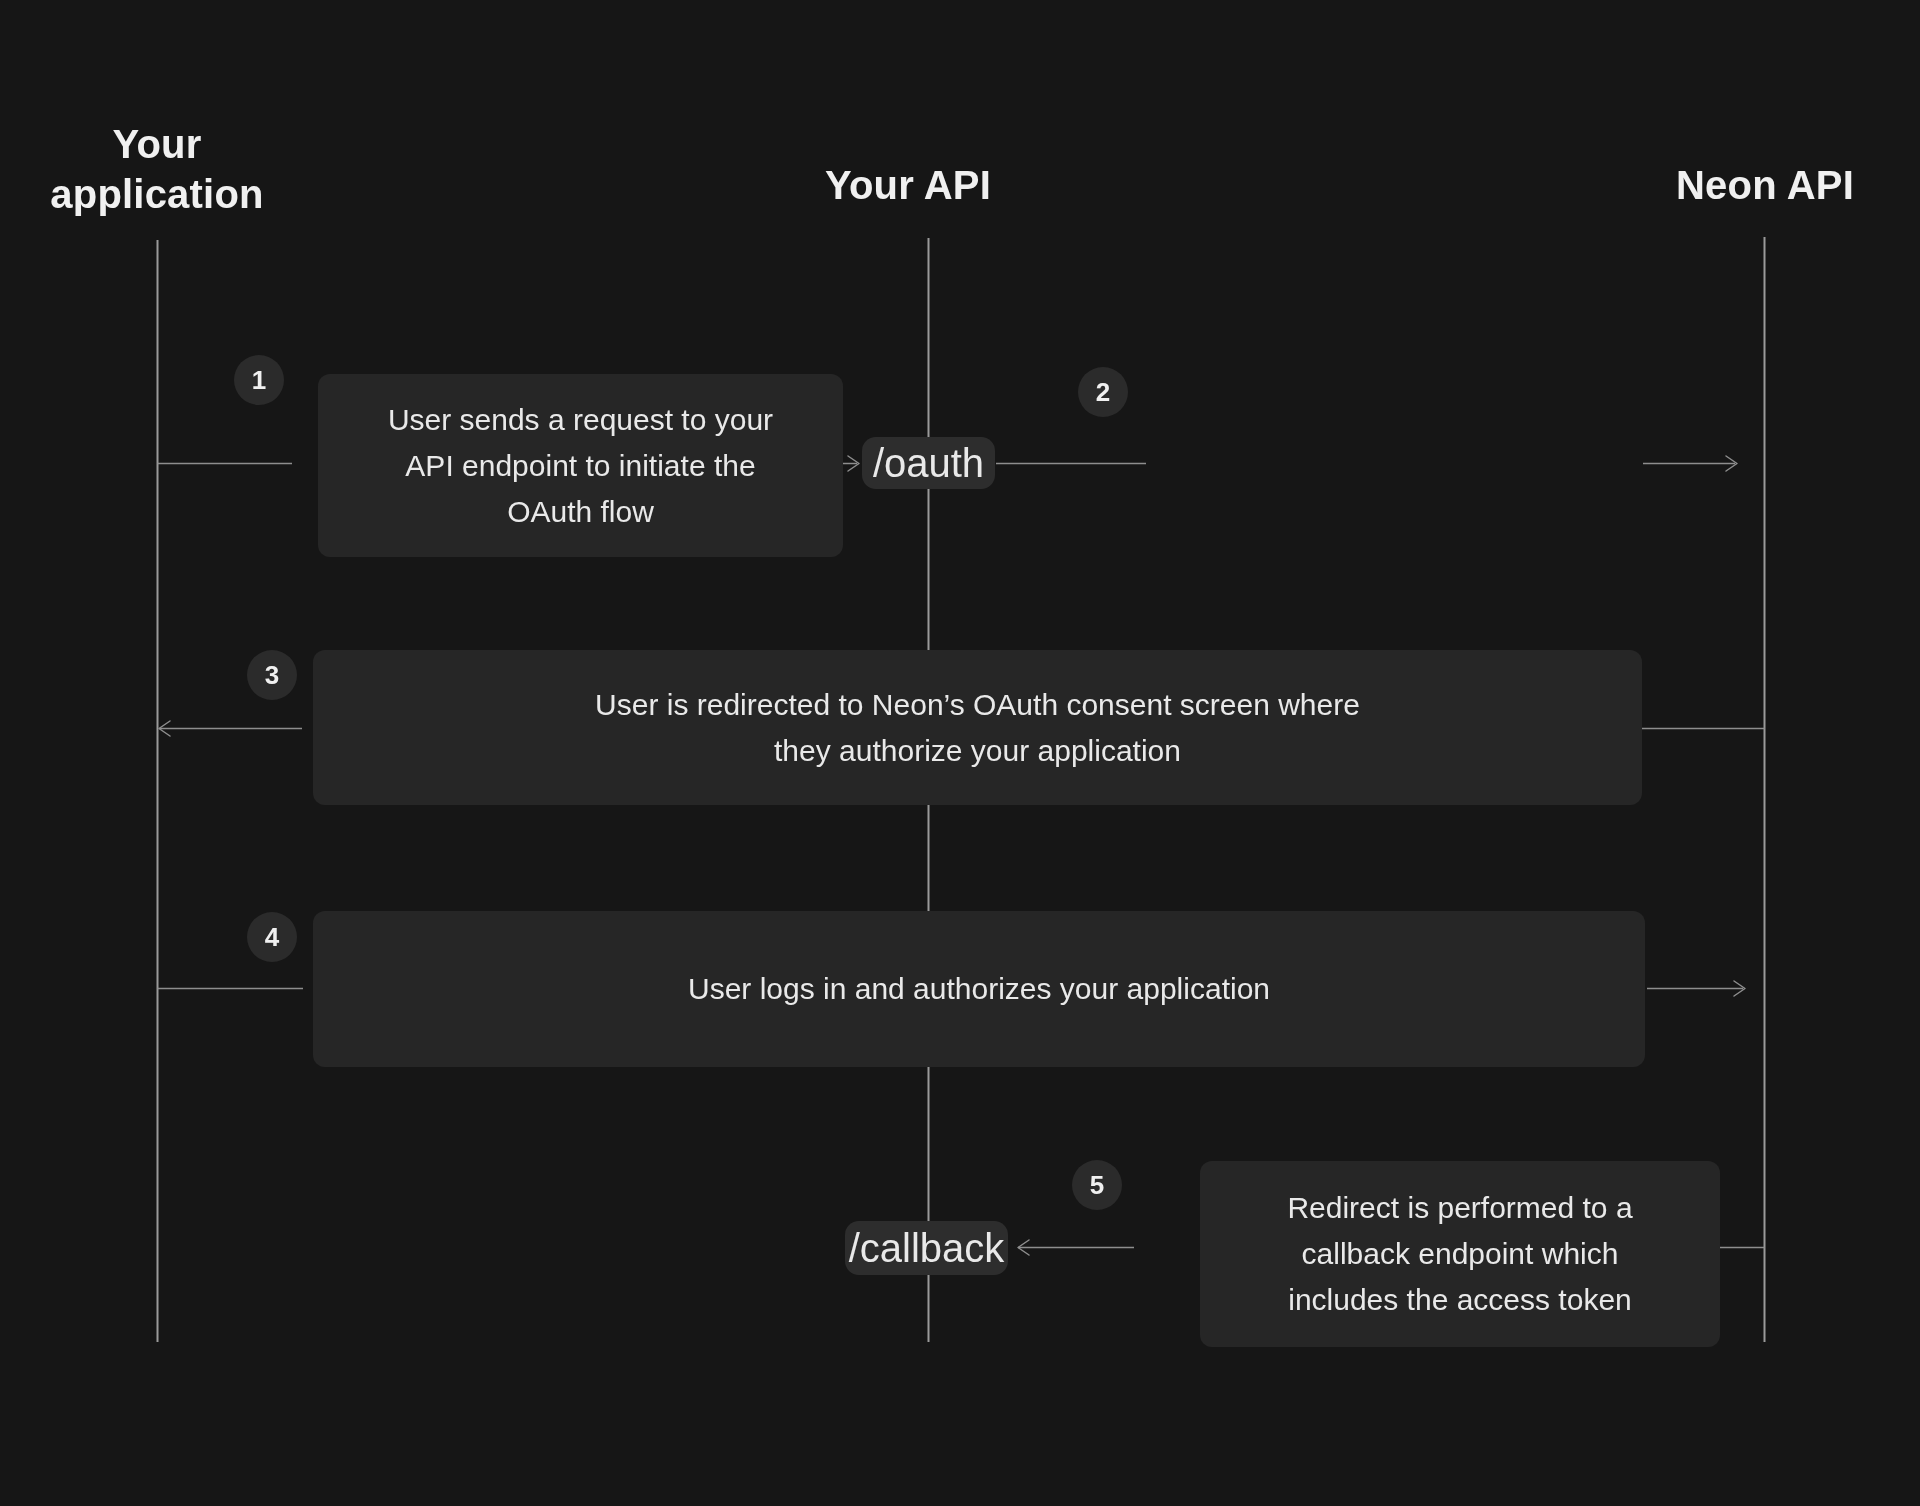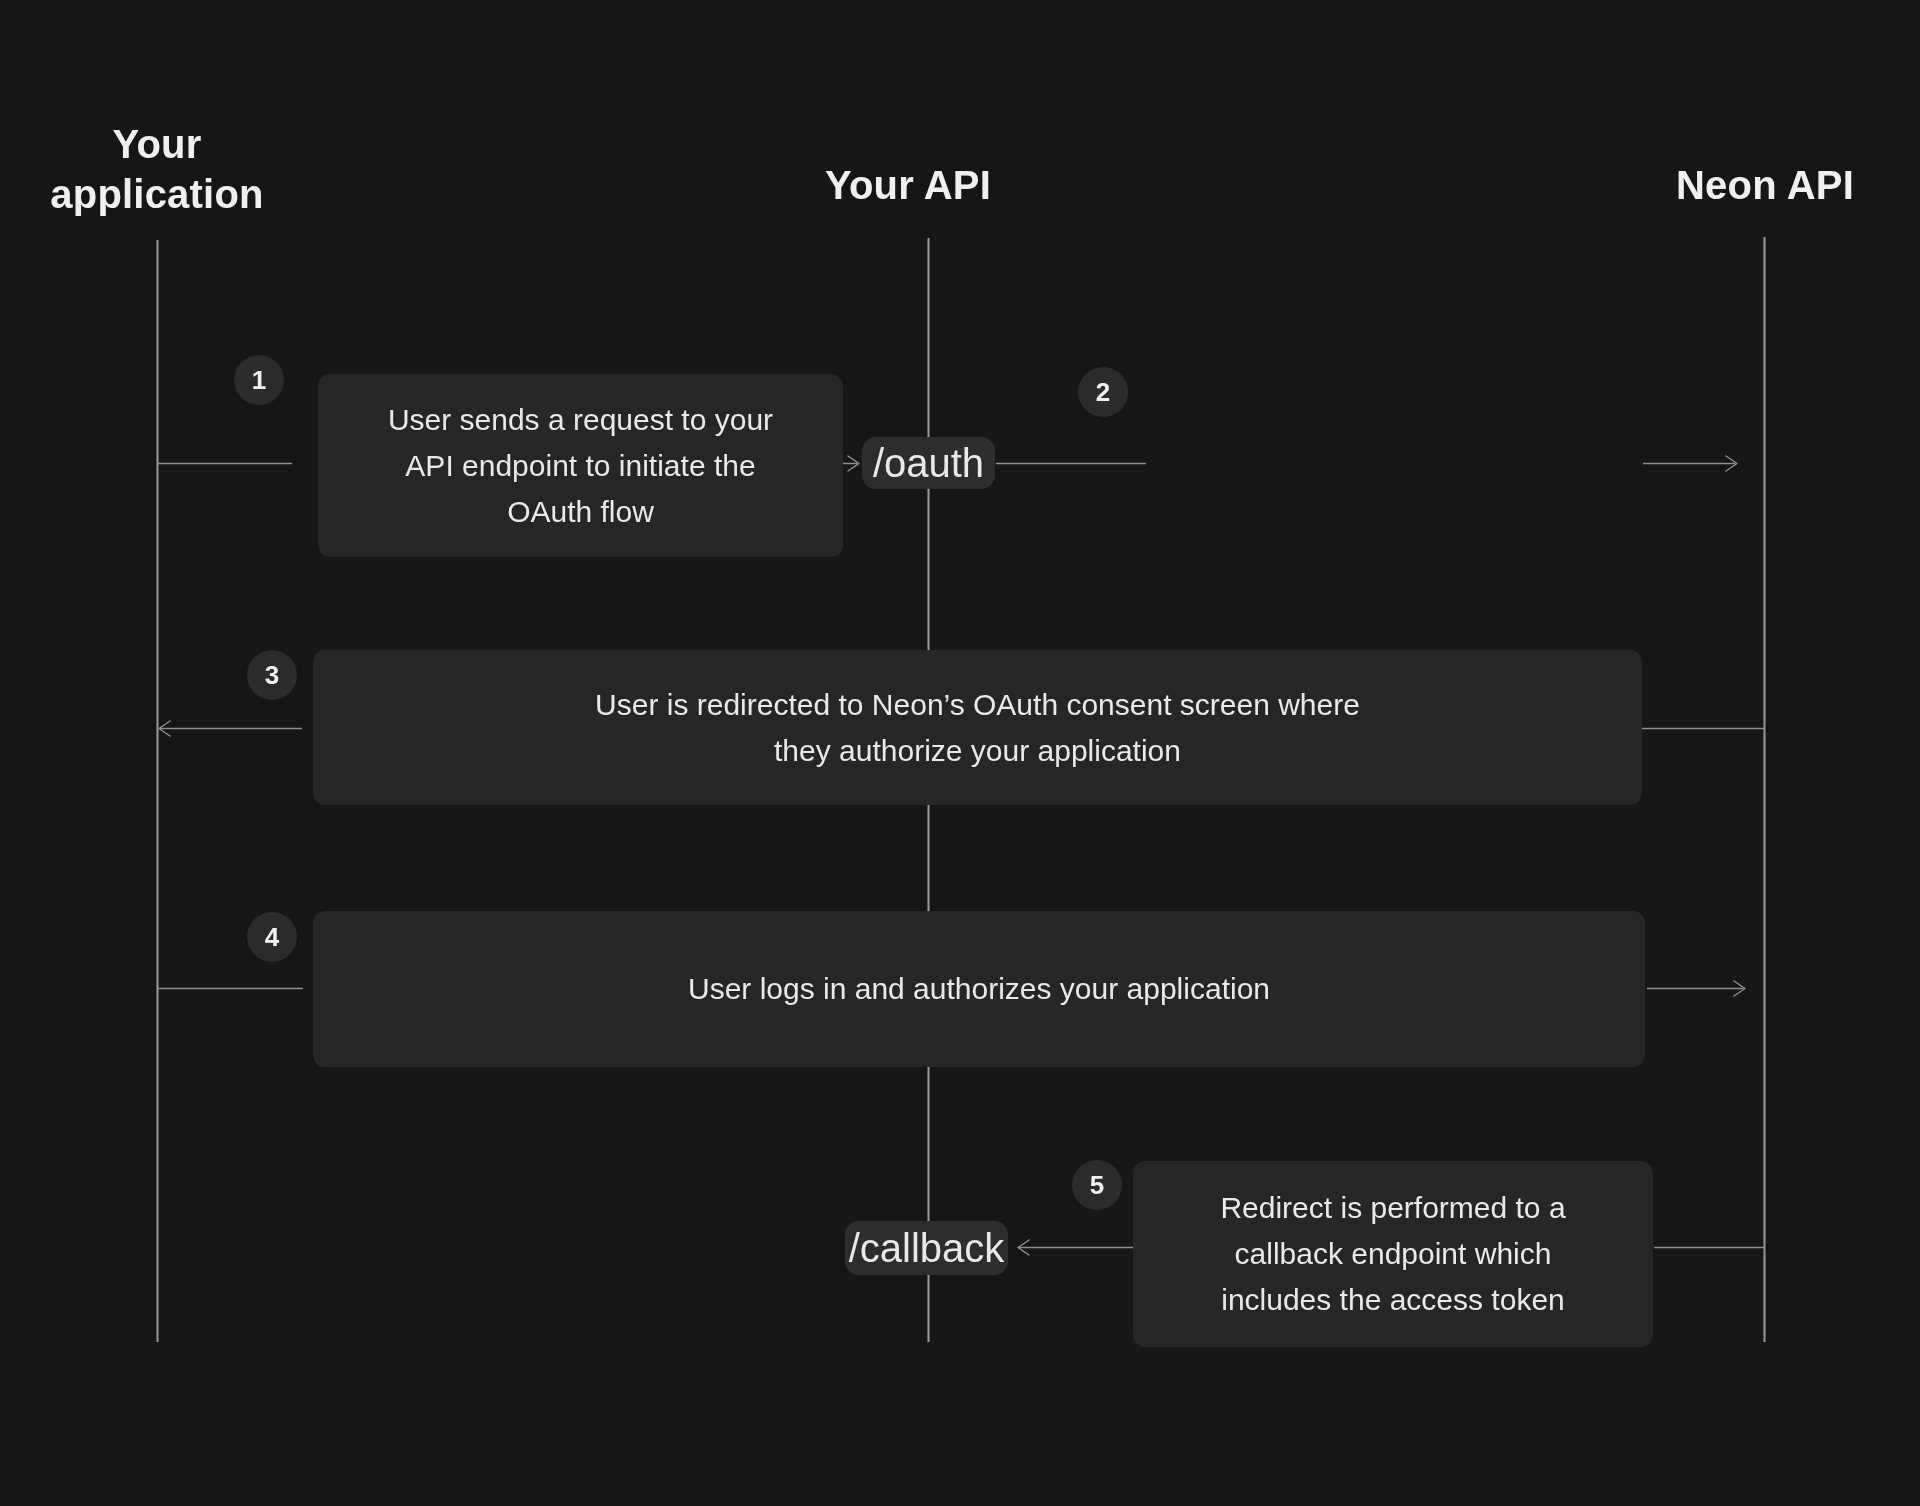--- a/index.html
+++ b/index.html
@@ -116,19 +116,19 @@
 they authorize your application</div>
 
   <div class="badge" style="left:247px;top:912px;">
     <span>4</span>
   </div>
   <div class="msg-box" style="left:313px;top:911px;width:1332px;height:156px;text-align:right;">User logs in and authorizes your application</div>
 
   <div class="badge" style="left:1072px;top:1160px;">
     <span>5</span>
   </div>
-  <div class="msg-box" style="left:1133px;top:1161px;width:520px;height:186px;">Redirect is performed to a
+  <div class="msg-box" style="left:1200px;top:1161px;width:520px;height:186px;">Redirect is performed to a
 callback endpoint which
 includes the access token</div>
 
   <div class="pill" style="left:845px;top:1221px;width:163px;height:54px;">/callback</div>
 
 </div>
 
 </body></html>

